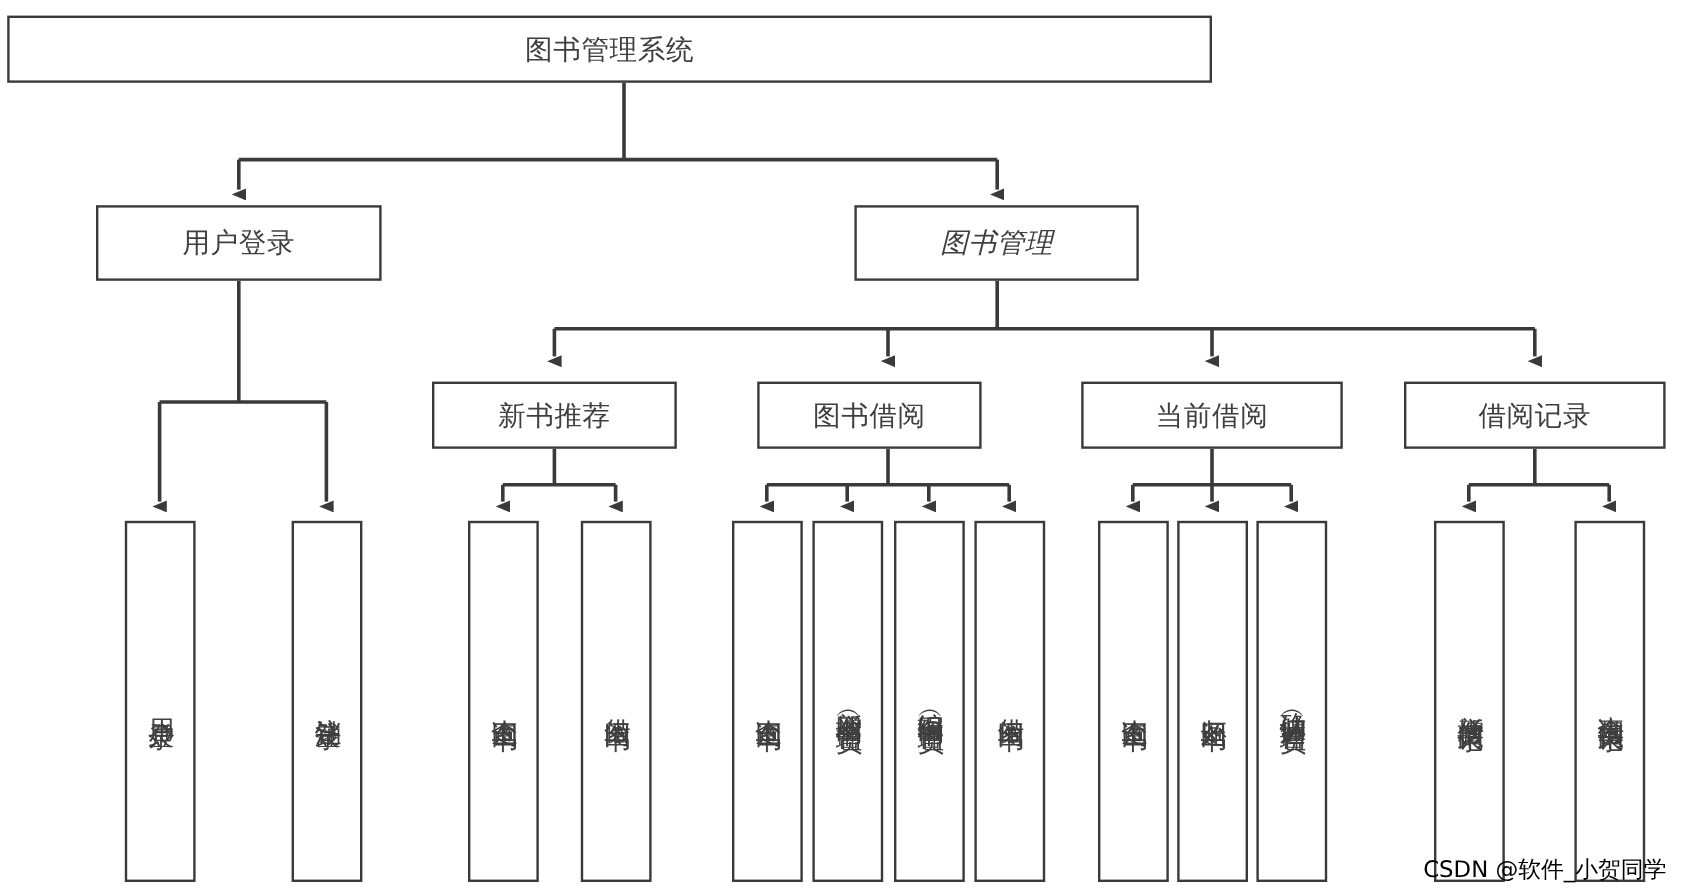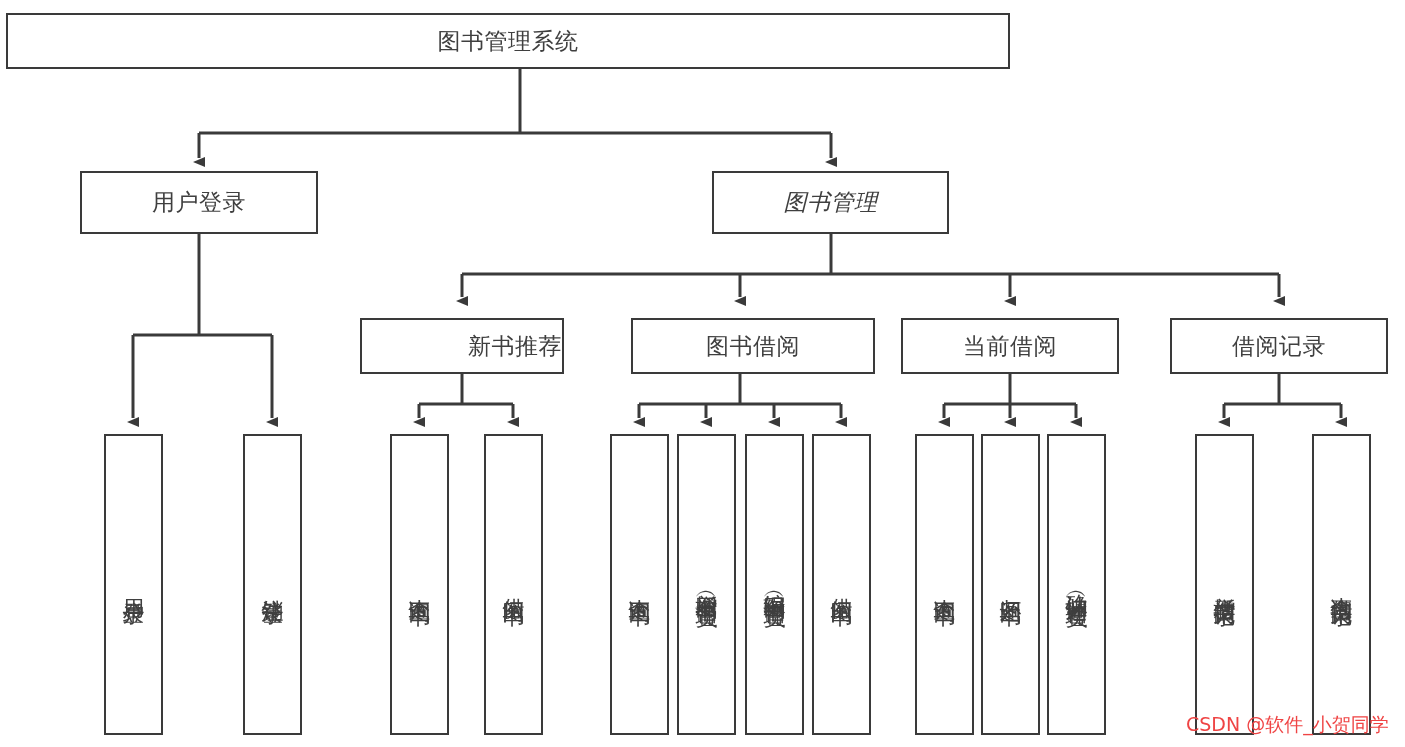--- a/index.html
+++ b/index.html
@@ -48,21 +48,21 @@
     padding-bottom: 4px;
   }
   .node-box.vert .vlabel {
     writing-mode: vertical-rl;
     text-orientation: upright;
     white-space: nowrap;
   }
   .watermark {
     position: absolute;
     font-size: 19px;
-    color: #ef4444;
+    color: #000000;
     white-space: nowrap;
     left: 1186px;
     top: 712px;
   }
 </style>
 </head>
 <body>
 
 <div id="diagram-root">
 
@@ -120,24 +120,24 @@
     <span>图书管理系统</span>
   </div>
 
   <div class="node-box horiz" style="left:80px; top:171px; width:238px; height:63px;">
     <span>用户登录</span>
   </div>
   <div class="node-box horiz" style="left:712px; top:171px; width:237px; height:63px;font-style:italic;">
     <span>图书管理</span>
   </div>
 
-  <div class="node-box horiz" style="left:360px; top:318px; width:204px; height:56px;justify-content:flex-end;">
+  <div class="node-box horiz" style="left:360px; top:318px; width:204px; height:56px;">
     <span>新书推荐</span>
   </div>
-  <div class="node-box horiz" style="left:631px; top:318px; width:244px; height:56px;">
+  <div class="node-box horiz" style="left:631px; top:318px; width:187px; height:56px;">
     <span>图书借阅</span>
   </div>
   <div class="node-box horiz" style="left:901px; top:318px; width:218px; height:56px;">
     <span>当前借阅</span>
   </div>
   <div class="node-box horiz" style="left:1170px; top:318px; width:218px; height:56px;">
     <span>借阅记录</span>
   </div>
 
   <div class="node-box vert" style="left:104px; top:434px; width:59px; height:301px;">

